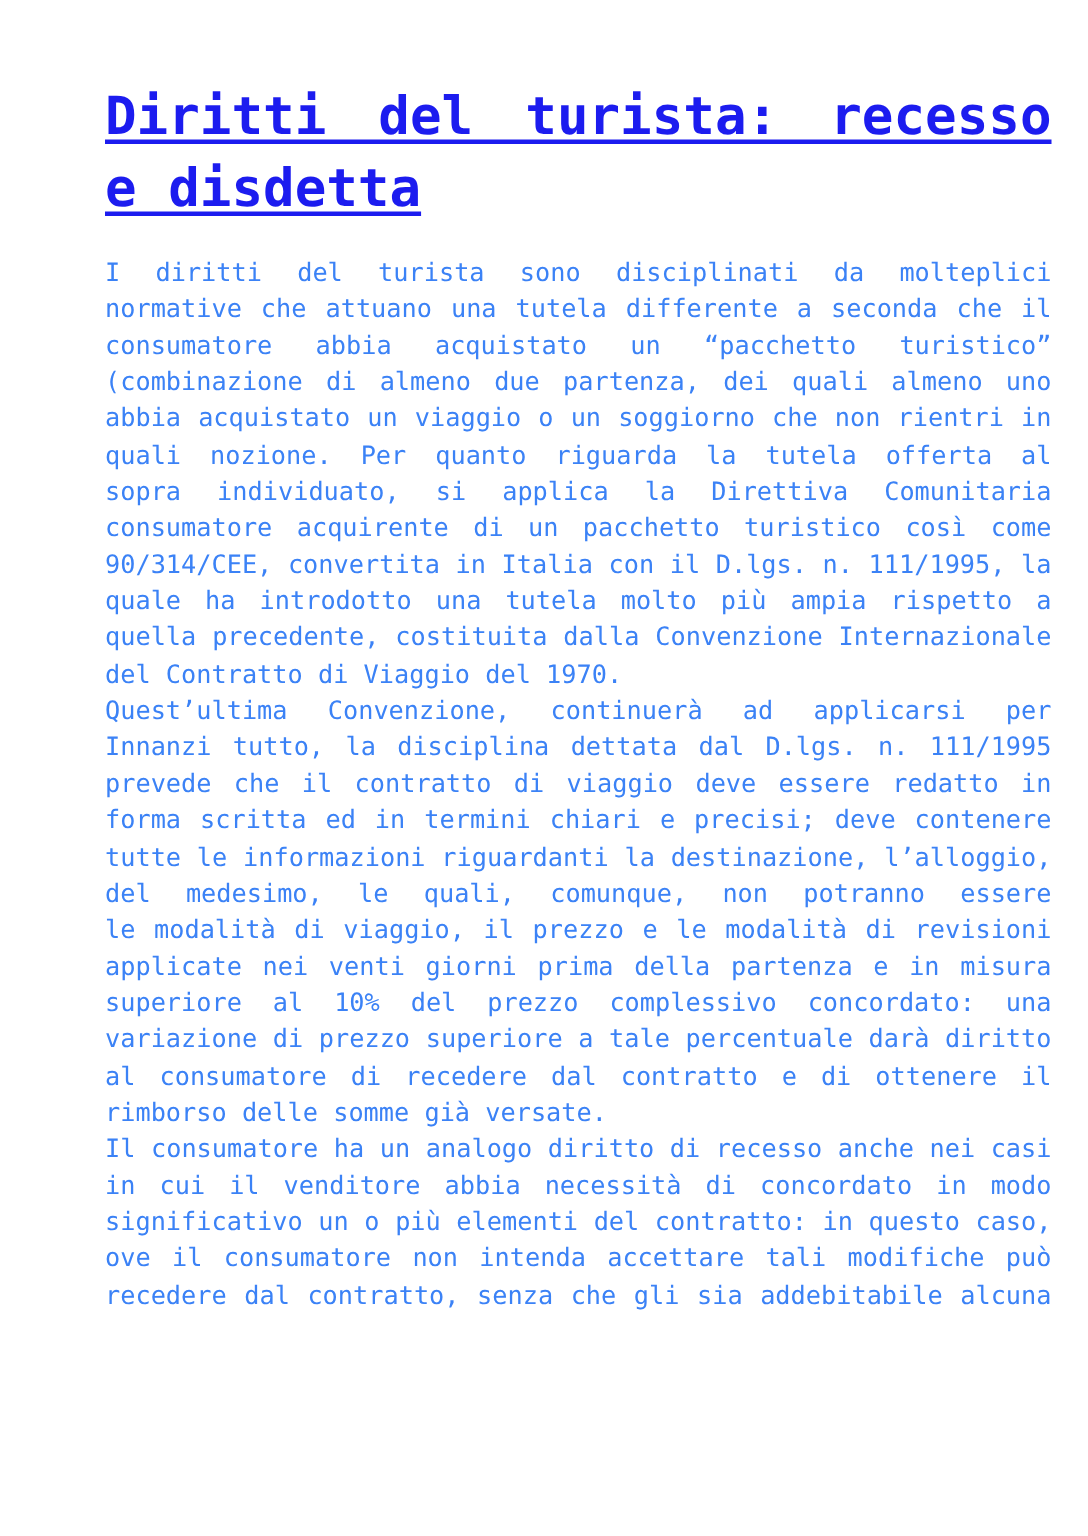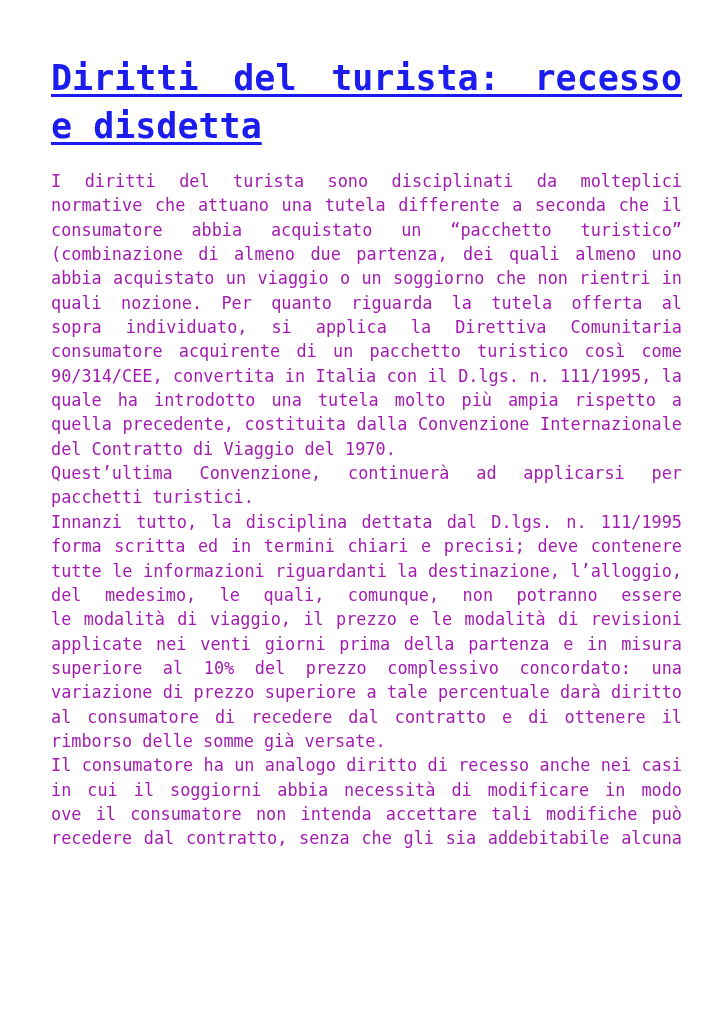--- a/index.html
+++ b/index.html
@@ -8,21 +8,21 @@
     background: #ffffff;
     font-family: "DejaVu Sans Mono", "Liberation Mono", monospace;
   }
   .page {
     position: relative;
     width: 725px; height: 1024px;
     background: #ffffff;
     overflow: hidden;
   }
   .content {
-    margin-left: 51px;
+    margin-left: 70px;
     width: 631px;
   }
   .doc-title {
     margin: 54px 0 0 0;
     font-weight: bold;
     font-size: 35px;
     line-height: 48px;
     text-decoration: underline;
     text-decoration-thickness: 3px;
     text-underline-offset: 4px;
@@ -42,52 +42,53 @@
 </style>
 </head>
 <body>
 
 <div class="page">
   <div class="content">
     <h1 class="doc-title" style="color: rgb(28, 28, 239);">
         <div class="title-line j">Diritti del turista: recesso</div>
         <div class="title-line">e disdetta</div>
       </h1>
-    <div class="doc-body" style="color: #a21caf;">
+    <div class="doc-body" style="color: #3b82f6;">
         <div class="para">
           <div class="line j">I diritti del turista sono disciplinati da molteplici</div>
           <div class="line j">normative che attuano una tutela differente a seconda che il</div>
           <div class="line j">consumatore abbia acquistato un “pacchetto turistico”</div>
           <div class="line j">(combinazione di almeno due partenza, dei quali almeno uno</div>
           <div class="line j">abbia acquistato un viaggio o un soggiorno che non rientri in</div>
           <div class="line j">quali nozione. Per quanto riguarda la tutela offerta al</div>
           <div class="line j">sopra individuato, si applica la Direttiva Comunitaria</div>
           <div class="line j">consumatore acquirente di un pacchetto turistico così come</div>
           <div class="line j">90/314/CEE, convertita in Italia con il D.lgs. n. 111/1995, la</div>
           <div class="line j">quale ha introdotto una tutela molto più ampia rispetto a</div>
           <div class="line j">quella precedente, costituita dalla Convenzione Internazionale</div>
           <div class="line">del Contratto di Viaggio del 1970.</div>
         </div>
         <div class="para">
           <div class="line j">Quest’ultima Convenzione, continuerà ad applicarsi per</div>
-          <div class="line">pacchetti turistici.</div>
         </div>
         <div class="para">
           <div class="line j">Innanzi tutto, la disciplina dettata dal D.lgs. n. 111/1995</div>
+          <div class="line j">prevede che il contratto di viaggio deve essere redatto in</div>
           <div class="line j">forma scritta ed in termini chiari e precisi; deve contenere</div>
           <div class="line j">tutte le informazioni riguardanti la destinazione, l’alloggio,</div>
           <div class="line j">del medesimo, le quali, comunque, non potranno essere</div>
           <div class="line j">le modalità di viaggio, il prezzo e le modalità di revisioni</div>
           <div class="line j">applicate nei venti giorni prima della partenza e in misura</div>
           <div class="line j">superiore al 10% del prezzo complessivo concordato: una</div>
           <div class="line j">variazione di prezzo superiore a tale percentuale darà diritto</div>
           <div class="line j">al consumatore di recedere dal contratto e di ottenere il</div>
           <div class="line">rimborso delle somme già versate.</div>
         </div>
         <div class="para">
           <div class="line j">Il consumatore ha un analogo diritto di recesso anche nei casi</div>
-          <div class="line j">in cui il soggiorni abbia necessità di modificare in modo</div>
+          <div class="line j">in cui il venditore abbia necessità di concordato in modo</div>
+          <div class="line j">significativo un o più elementi del contratto: in questo caso,</div>
           <div class="line j">ove il consumatore non intenda accettare tali modifiche può</div>
           <div class="line j">recedere dal contratto, senza che gli sia addebitabile alcuna</div>
         </div>
       </div>
   </div>
 </div>
 
 </body></html>

